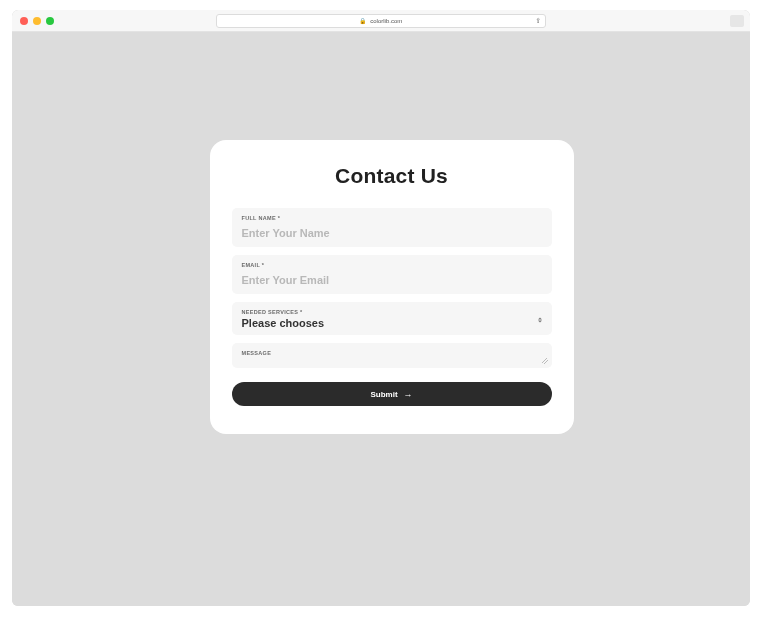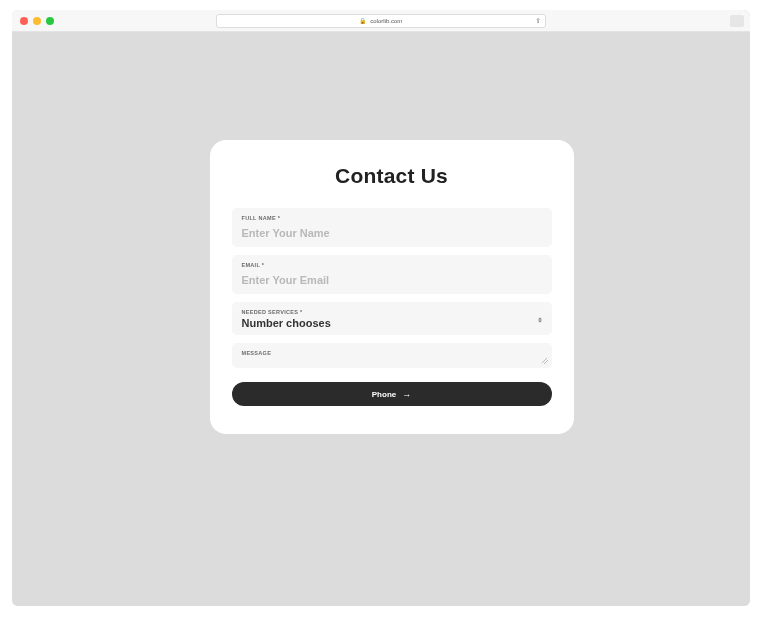--- a/index.html
+++ b/index.html
@@ -228,33 +228,33 @@
 
         <div class="row">
           <div class="field">
             <div class="field-label">EMAIL *</div>
             <input type="text" placeholder="Enter Your Email" style="">
           </div>
         </div>
 
         <div class="field select-wrap">
           <div class="field-label">NEEDED SERVICES *</div>
-          <div class="select-display">Number chooses</div>
+          <div class="select-display">Please chooses</div>
           <div class="chev">
             <span class="up"></span>
               <span class="down"></span>
           </div>
         </div>
 
         <div class="field textarea-field">
           <div class="field-label">MESSAGE</div>
         </div>
 
         <button class="submit">
-          <span>Phone</span>
+          <span>Submit</span>
           <span class="arrow">→</span>
         </button>
 
       </div>
     </div>
 
   </div>
 </div>
 
 </body></html>

